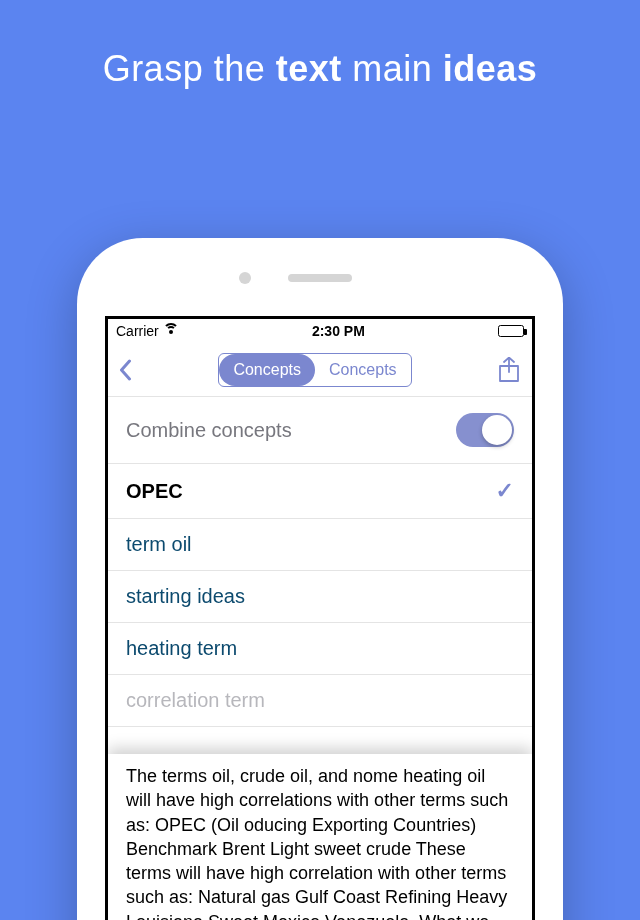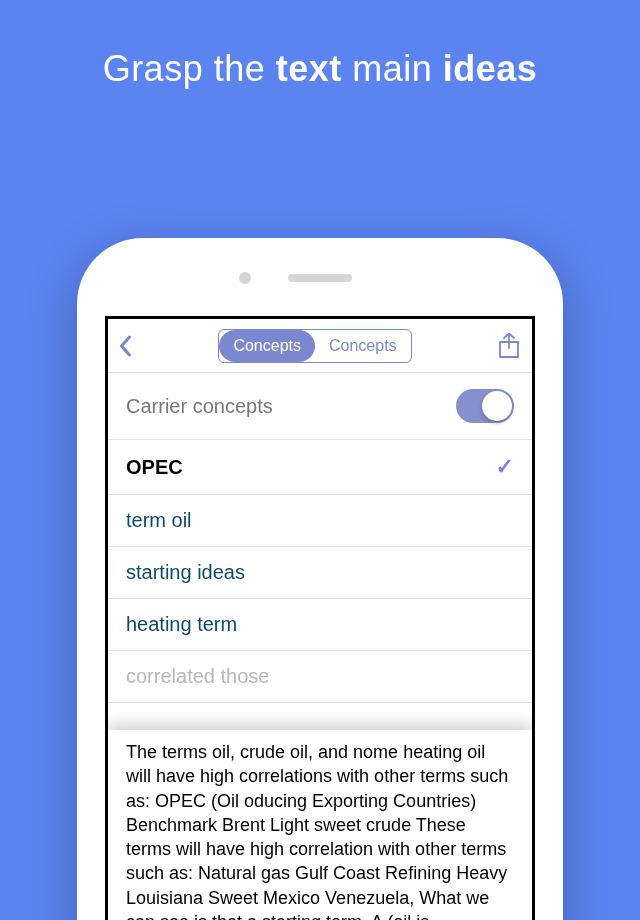--- a/index.html
+++ b/index.html
@@ -138,20 +138,34 @@
 </head>
 <body>
 
 <div class="headline">
   <span>Grasp the </span><b>text</b><span> main </span><b>ideas</b>
 </div>
 
 <div class="phone">
   <div class="screen">
 
+    <div class="status">
+      <div class="left">
+        <span class="carrier">Carrier</span>
+        <span class="wifi-icon">
+          <span class="a"></span>
+            <span class="b"></span>
+            <span class="c"></span>
+        </span>
+      </div>
+      <span class="time">2:30 PM</span>
+      <div class="right">
+        <span class="battery"><span class="fill"></span></span>
+      </div>
+    </div>
 
     <div class="navbar">
       <span class="back-chevron">
         <svg width="13" height="22" viewBox="0 0 12 22" fill="none" stroke-width="3" stroke-linecap="round" stroke-linejoin="round">
             <polyline points="10,2 2,11 10,20"></polyline>
           </svg>
       </span>
       <div class="segmented">
         <div class="seg active">Concepts</div>
         <div class="seg">Concepts</div>
@@ -159,42 +173,42 @@
       <span class="share-icon">
         <svg width="22" height="26" viewBox="0 0 22 26" stroke-width="1.8" stroke-linecap="round" stroke-linejoin="round">
           <polyline points="6,5 11,0.5 16,5"></polyline>
           <line x1="11" y1="0.5" x2="11" y2="15"></line>
           <rect x="2" y="9" width="18" height="15"></rect>
         </svg>
       </span>
     </div>
 
     <div class="combine-row">
-      <span>Carrier concepts</span>
+      <span>Combine concepts</span>
       <span class="switch">
           <span class="knob"></span>
         </span>
     </div>
 
     <div class="list-wrap">
       <div class="concept selected">
         <span>OPEC</span>
         <span class="check">✓</span>
       </div>
       <div class="concept">
         <span>term oil</span>
       </div>
       <div class="concept">
         <span>starting ideas</span>
       </div>
       <div class="concept">
         <span>heating term</span>
       </div>
       <div class="concept faded">
-        <span>correlated those</span>
+        <span>correlation term</span>
       </div>
     </div>
 
     <div class="summary">
       <span>The terms oil, crude oil, and nome heating oil will have high correlations with other terms such as: OPEC (Oil oducing Exporting Countries) Benchmark Brent Light sweet crude These terms will have high correlation with other terms such as: Natural gas Gulf Coast Refining Heavy Louisiana Sweet Mexico Venezuela, What we can see is that a starting term, A (oil is correlated with a set of other terms, BCoer barrel, OPEC, and so on, and those terms are in turn are corre- lated</span>
     </div>
 
   </div>
 </div>
 

